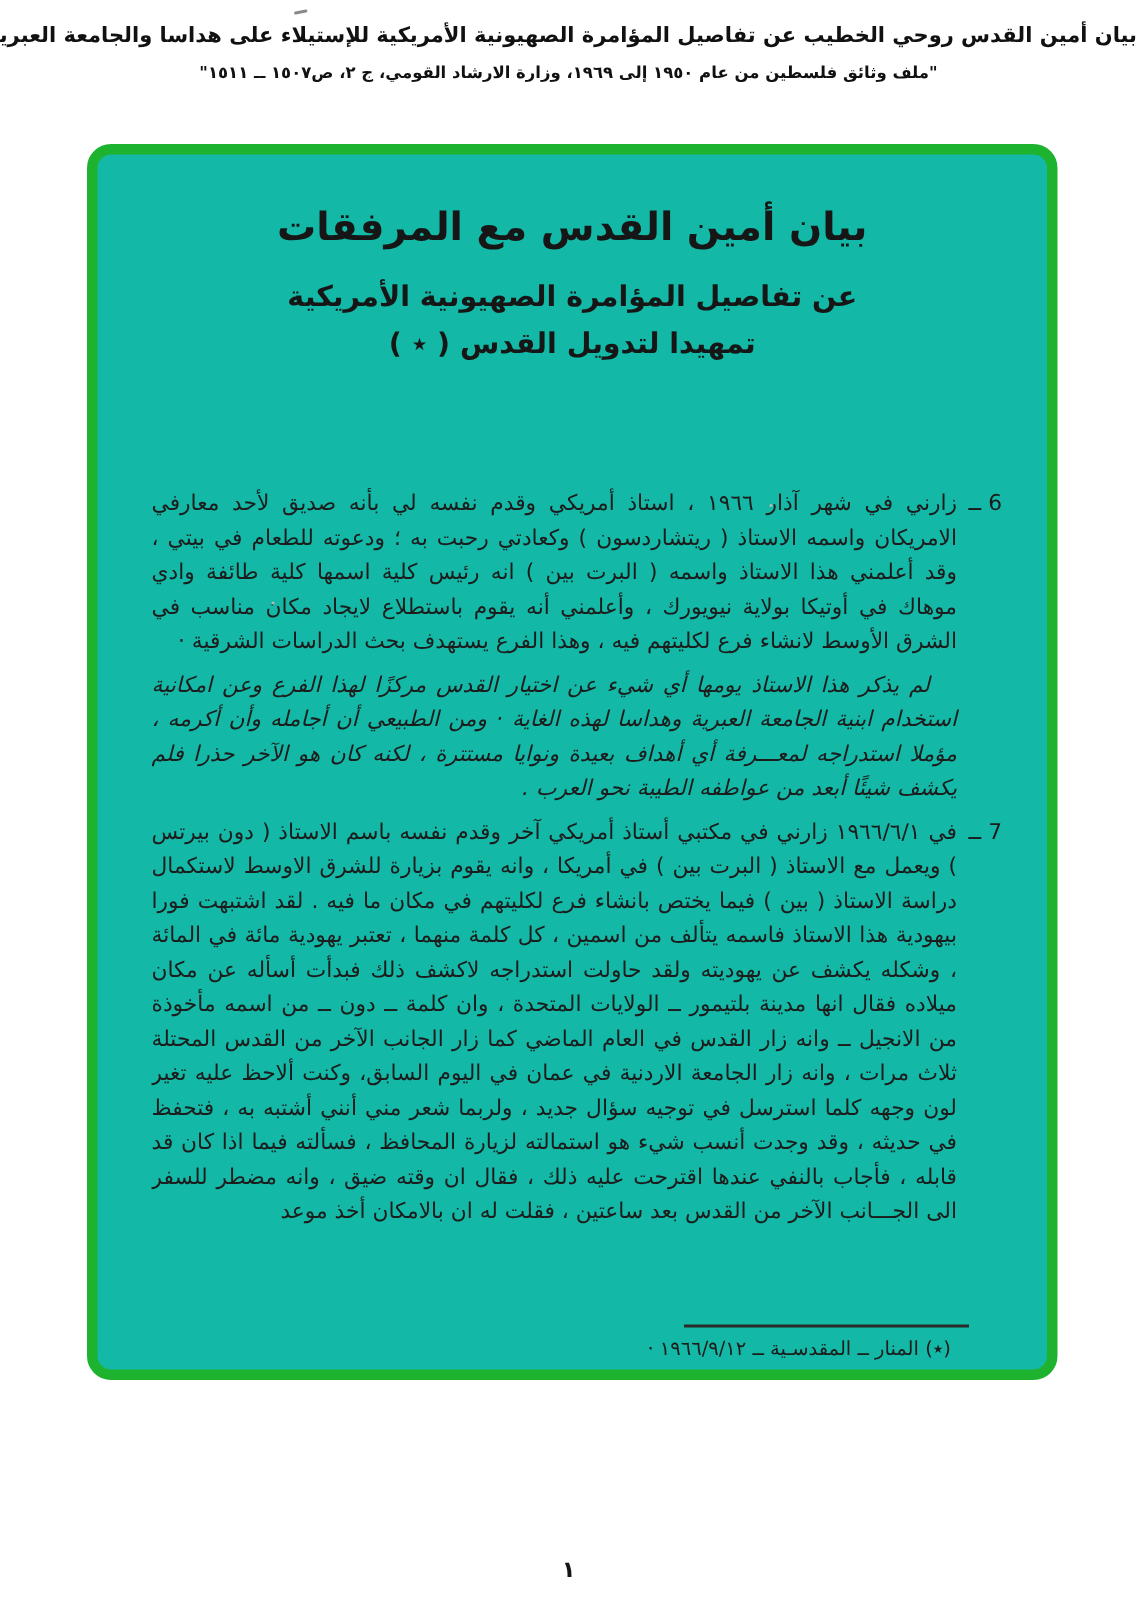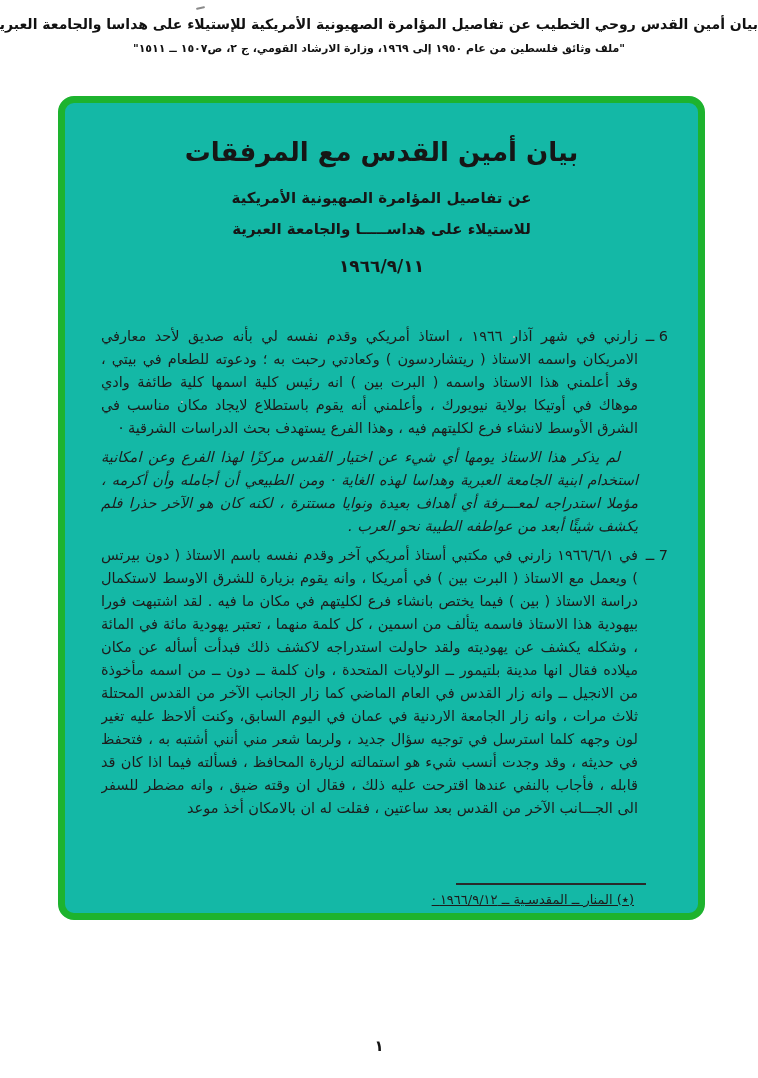--- a/index.html
+++ b/index.html
@@ -31,40 +31,40 @@
     border: 7px solid #1db32e; border-radius: 16px;
     box-sizing: border-box; background: #14b8a6; margin-top: 14px;
   }
   .doc-head {
     position: absolute; top: 34px; left: 0; right: 0;
     text-align: center; direction: rtl; color: #161616;
   }
   .doc-title {
     font-size: 26px; font-weight: bold; margin-bottom: 16px; letter-spacing: 0.5px;
   }
-  .doc-sub { font-size: 15px; font-weight: bold; line-height: 31px; }
+  .doc-sub { font-size: 19px; font-weight: bold; line-height: 31px; }
   .doc-date { font-size: 17px; font-weight: bold; margin-top: 11px; letter-spacing: 1px; }
   .doc-body {
     position: absolute; top: 222px; right: 30px; left: 36px; height: 552px;
     direction: rtl; text-align: justify;
     font-size: 14.5px; line-height: 23px; color: #1c1c1c;
     overflow: hidden;
   }
   .para { position: relative; padding-right: 30px; margin-bottom: 6px; }
   .para-num { position: absolute; right: 0; top: 0; }
   .para-cont { text-indent: 18px; font-style: italic; }
   .footnote-block {
     position: absolute; top: 780px; right: 36px; left: 36px;
     direction: rtl; color: #1c1c1c;
   }
   .footnote-rule {
     width: 190px; height: 0; border-top: 2px solid #2a2a2a; margin-right: 16px;
   }
   .footnote-text {
-    font-size: 13px; margin-top: 7px; margin-right: 28px; text-align: right; text-decoration: underline;
+    font-size: 13px; margin-top: 7px; margin-right: 28px; text-align: right;
   }
   .page-number {
     position: absolute; top: 1037px; left: 0; width: 758px;
     text-align: center; font-size: 15px; font-weight: bold; color: #141414;
   }
   .speck { position: absolute; background: #b9b9b9; border-radius: 50%; }
   .speck-a { width: 2px; height: 2px; left: 448px; top: 233px; }
   .speck-b { width: 2px; height: 2px; left: 116px; top: 298px; }
 </style>
 </head>
@@ -75,22 +75,21 @@
 <header class="top-header">
   <div class="header-line1">بيان أمين القدس روحي الخطيب عن تفاصيل المؤامرة الصهيونية الأمريكية للإستيلاء على هداسا والجامعة العبرية</div>
   <div class="header-line2">"ملف وثائق فلسطين من عام ١٩٥٠ إلى ١٩٦٩، وزارة الارشاد القومي، ج ٢، ص١٥٠٧ ــ ١٥١١"</div>
 </header>
 
 <div class="green-box" style="border-color: rgb(29, 179, 46);">
 
   <div class="doc-head">
     <div class="doc-title">بيان أمين القدس مع المرفقات</div>
     <div class="doc-sub">عن تفاصيل المؤامرة الصهيونية الأمريكية</div>
-    <div class="doc-sub">للاستيلاء على هداســـــا والجامعة العبرية</div>
-    <div class="doc-date">١٩٦٦/٩/١١</div>
+    <div class="doc-sub">تمهيدا لتدويل القدس ( ٭ )</div>
   </div>
 
   <div class="doc-body">
     <div class="para">
       <span class="para-num">6 ــ</span>
       <span>زارني في شهر آذار ١٩٦٦ ، استاذ أمريكي وقدم نفسه لي بأنه صديق لأحد معارفي الامريكان واسمه الاستاذ ( ريتشاردسون ) وكعادتي رحبت به ؛ ودعوته للطعام في بيتي ، وقد أعلمني هذا الاستاذ واسمه ( البرت بين ) انه رئيس كلية اسمها كلية طائفة وادي موهاك في أوتيكا بولاية نيويورك ، وأعلمني أنه يقوم باستطلاع لايجاد مكان مناسب في الشرق الأوسط لانشاء فرع لكليتهم فيه ، وهذا الفرع يستهدف بحث الدراسات الشرقية ·</span>
     </div>
     <div class="para para-cont">
       <span>لم يذكر هذا الاستاذ يومها أي شيء عن اختيار القدس مركزًا لهذا الفرع وعن امكانية استخدام ابنية الجامعة العبرية وهداسا لهذه الغاية · ومن الطبيعي أن أجامله وأن أكرمه ، مؤملا استدراجه لمعـــرفة أي أهداف بعيدة ونوايا مستترة ، لكنه كان هو الآخر حذرا فلم يكشف شيئًا أبعد من عواطفه الطيبة نحو العرب .</span>
     </div>

